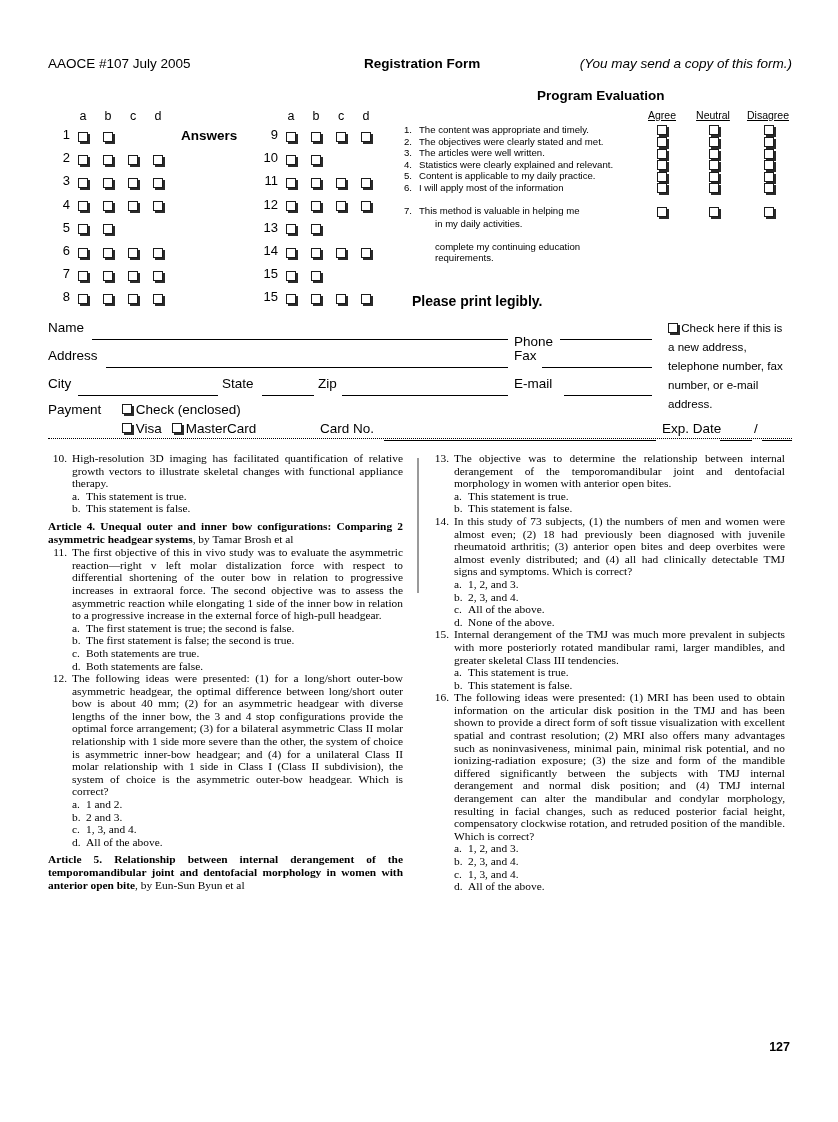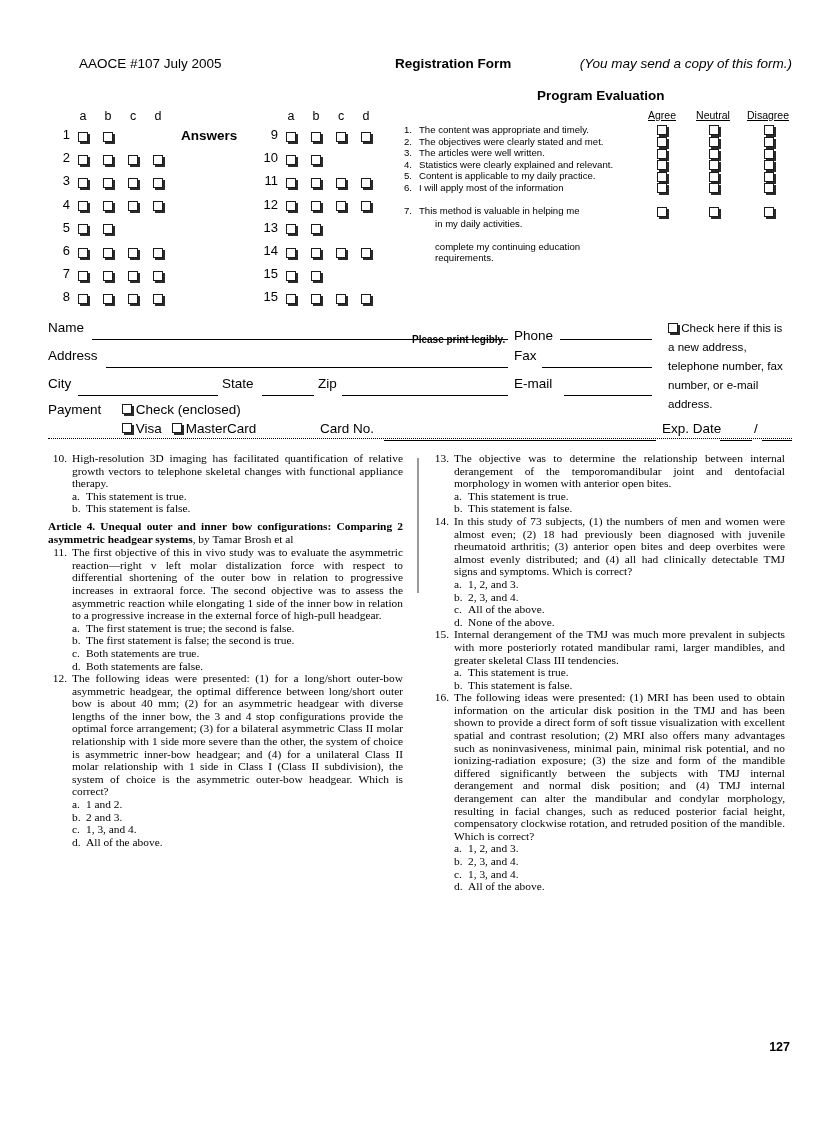--- a/index.html
+++ b/index.html
@@ -26,21 +26,20 @@
   .form-area {
     position: absolute;
     left: 48px;
     top: 56px;
     width: 744px;
   }
 
   .hdr-row {
     position: relative;
     height: 20px;
-    margin-left: 31px;
   }
   .hdr-left {
     position: absolute; left: 0; top: 0;
     font-family: "Liberation Sans", sans-serif;
     font-size: 13.5px;
   }
   .hdr-center {
     position: absolute; left: 316px; top: 0;
     font-family: "Liberation Sans", sans-serif;
     font-size: 13.5px;
@@ -164,23 +163,22 @@
   .eb-d { left: 360px; }
   .eval-cont {
     position: absolute; left: 31px; width: 230px; margin-top: 24px;
   }
 
   .please-print {
     position: absolute;
     left: 364px;
     top: 237px;
     font-family: "Liberation Sans", sans-serif;
-    font-size: 10px;
+    font-size: 14px;
     font-weight: bold;
-    margin-top: 41px;
   }
 
   
   .fields {
     position: absolute;
     left: 0;
     top: 262px;
     width: 744px;
     font-family: "Liberation Sans", sans-serif;
     font-size: 13.5px;
@@ -484,21 +482,21 @@
         </div>
     </div>
 
     <div class="please-print">Please print legibly.</div>
 
     <div class="fields">
 
       <div class="fline">
         <span class="flabel" style="left:0;top:2px">Name</span>
         <span class="rule" style="left:44px;width:416px"></span>
-        <span class="flabel" style="left:466px;top:10px">Phone</span>
+        <span class="flabel" style="left:466px;top:16px">Phone</span>
         <span class="rule" style="left:512px;width:92px"></span>
       </div>
 
       <div class="fline">
         <span class="flabel" style="left:0;top:2px">Address</span>
         <span class="rule" style="left:58px;width:402px"></span>
         <span class="flabel" style="left:466px;top:2px">Fax</span>
         <span class="rule" style="left:494px;width:110px"></span>
       </div>
 
@@ -533,34 +531,35 @@
         <span class="cb"></span>&nbsp;<span>Check here if this is a new address, telephone number, fax number, or e-mail address.</span>
       </div>
     </div>
   </div>
 
   <div class="dots"></div>
 
   <div class="cols">
     <div class="vdiv"></div>
     <div class="col left" id="col-left">
-        <div class="q"><span class="qn">10.</span><span>High-resolution 3D imaging has facilitated quantification of relative growth vectors to telephone skeletal changes with functional appliance therapy.</span></div>
+        <div class="q"><span class="qn">10.</span><span>High-resolution 3D imaging has facilitated quantification of relative growth vectors to illustrate skeletal changes with functional appliance therapy.</span></div>
         <div class="opt"><span class="ol">a.</span><span>This statement is true.</span></div>
         <div class="opt"><span class="ol">b.</span><span>This statement is false.</span></div>
         <div class="arthead"><span>Article 4. Unequal outer and inner bow configurations: Comparing 2 asymmetric headgear systems</span><span class="byline">, by Tamar Brosh et al</span></div>
         <div class="q"><span class="qn">11.</span><span>The first objective of this in vivo study was to evaluate the asymmetric reaction—right v left molar distalization force with respect to differential shortening of the outer bow in relation to progressive increases in extraoral force. The second objective was to assess the asymmetric reaction while elongating 1 side of the inner bow in relation to a progressive increase in the external force of high-pull headgear.</span></div>
         <div class="opt"><span class="ol">a.</span><span>The first statement is true; the second is false.</span></div>
         <div class="opt"><span class="ol">b.</span><span>The first statement is false; the second is true.</span></div>
         <div class="opt"><span class="ol">c.</span><span>Both statements are true.</span></div>
         <div class="opt"><span class="ol">d.</span><span>Both statements are false.</span></div>
         <div class="q"><span class="qn">12.</span><span>The following ideas were presented: (1) for a long/short outer-bow asymmetric headgear, the optimal difference between long/short outer bow is about 40 mm; (2) for an asymmetric headgear with diverse lengths of the inner bow, the 3 and 4 stop configurations provide the optimal force arrangement; (3) for a bilateral asymmetric Class II molar relationship with 1 side more severe than the other, the system of choice is asymmetric inner-bow headgear; and (4) for a unilateral Class II molar relationship with 1 side in Class I (Class II subdivision), the system of choice is the asymmetric outer-bow headgear. Which is correct?</span></div>
         <div class="opt"><span class="ol">a.</span><span>1 and 2.</span></div>
         <div class="opt"><span class="ol">b.</span><span>2 and 3.</span></div>
         <div class="opt"><span class="ol">c.</span><span>1, 3, and 4.</span></div>
         <div class="opt"><span class="ol">d.</span><span>All of the above.</span></div>
+        <div class="arthead"><span>Article 5. Relationship between internal derangement of the temporomandibular joint and dentofacial morphology in women with anterior open bite</span><span class="byline">, by Eun-Sun Byun et al</span></div>
       </div>
     <div class="col right" id="col-right">
         <div class="q"><span class="qn">13.</span><span>The objective was to determine the relationship between internal derangement of the temporomandibular joint and dentofacial morphology in women with anterior open bites.</span></div>
         <div class="opt"><span class="ol">a.</span><span>This statement is true.</span></div>
         <div class="opt"><span class="ol">b.</span><span>This statement is false.</span></div>
         <div class="q"><span class="qn">14.</span><span>In this study of 73 subjects, (1) the numbers of men and women were almost even; (2) 18 had previously been diagnosed with juvenile rheumatoid arthritis; (3) anterior open bites and deep overbites were almost evenly distributed; and (4) all had clinically detectable TMJ signs and symptoms. Which is correct?</span></div>
         <div class="opt"><span class="ol">a.</span><span>1, 2, and 3.</span></div>
         <div class="opt"><span class="ol">b.</span><span>2, 3, and 4.</span></div>
         <div class="opt"><span class="ol">c.</span><span>All of the above.</span></div>
         <div class="opt"><span class="ol">d.</span><span>None of the above.</span></div>

